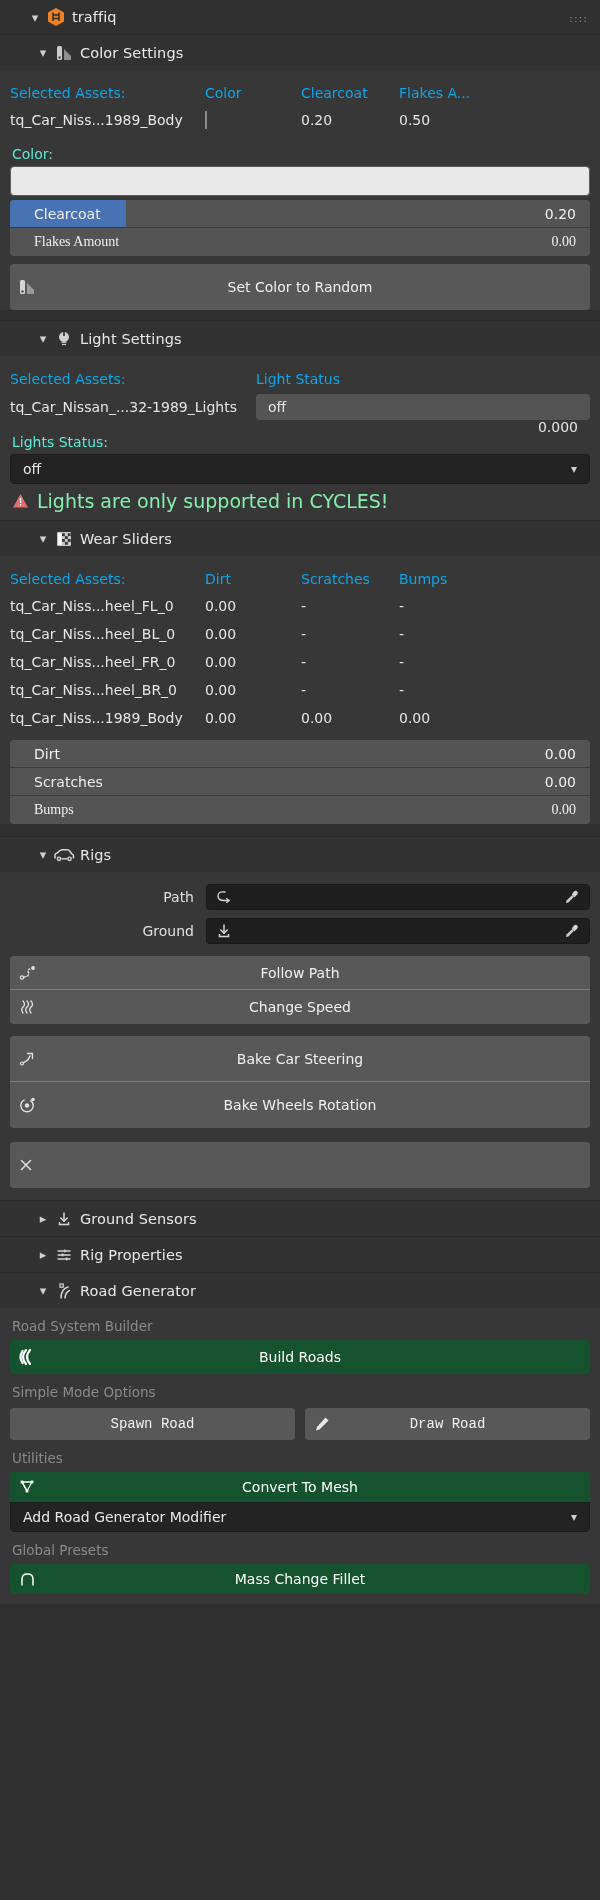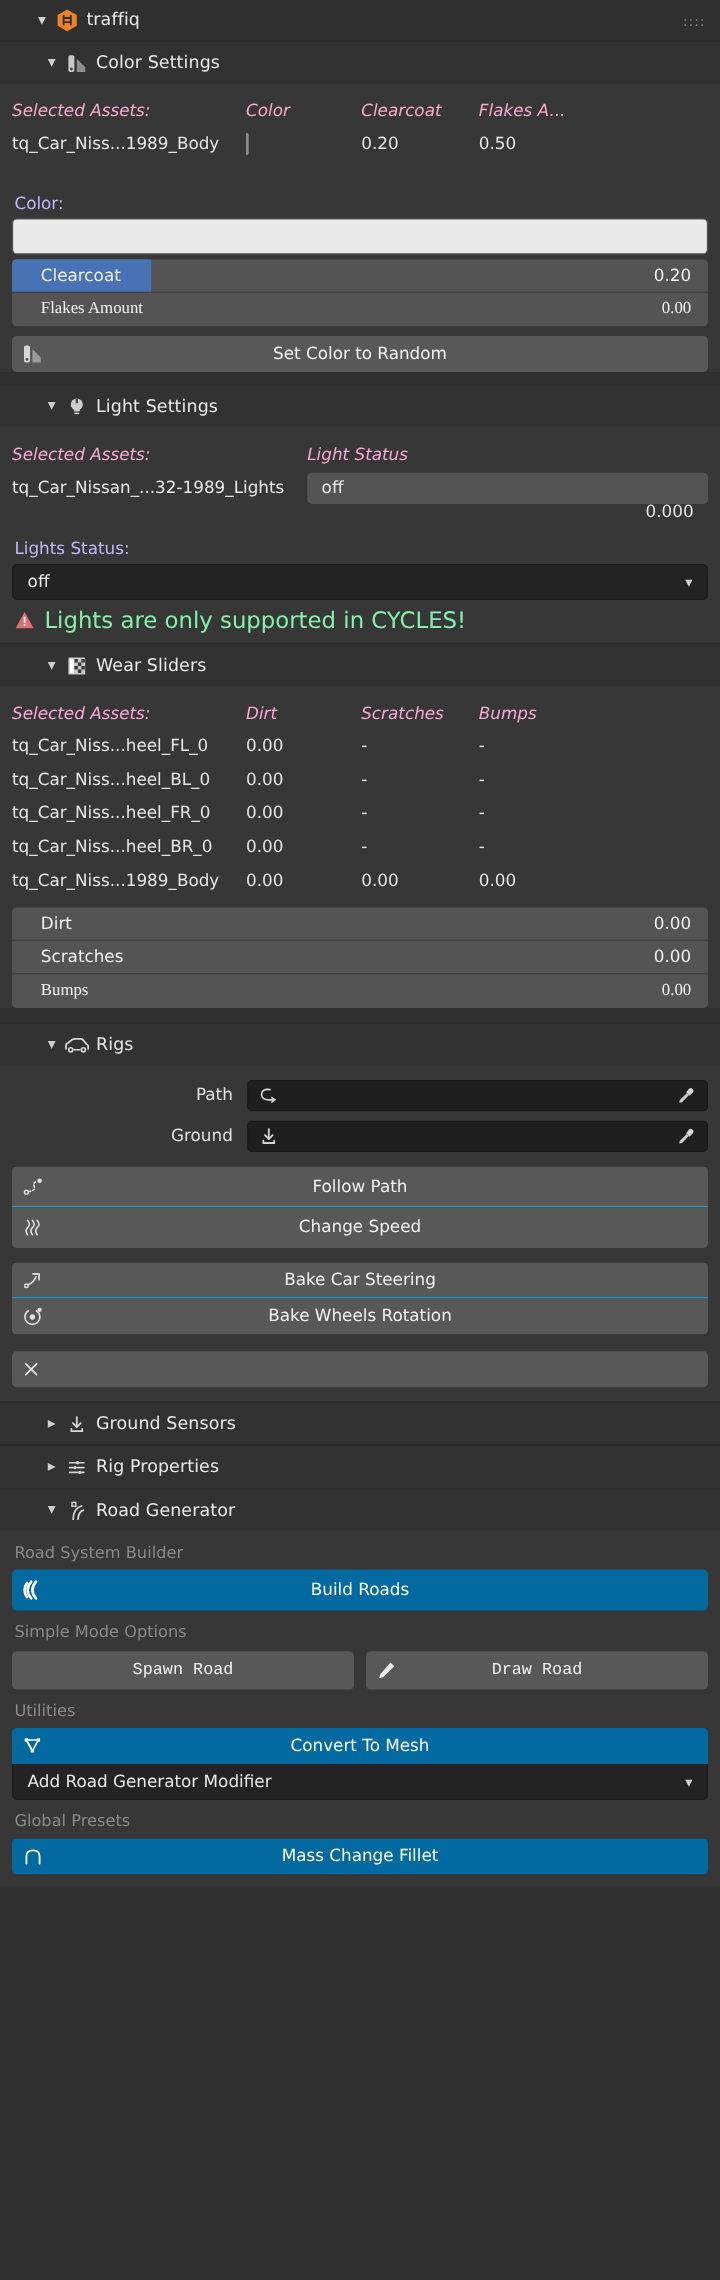--- a/index.html
+++ b/index.html
@@ -28,32 +28,32 @@
     width: 24px; height: 20px; margin-right: 4px;
     display: flex; align-items: center; justify-content: center;
   }
   .hdr .txt { font-size: 14.5px; color: #e8e8e8; letter-spacing: .1px; }
 
   .body { background: #373737; padding: 0 10px; }
 
   
   .tbl { padding: 10px 0 4px 0; }
   .trow { display: flex; align-items: center; height: 28px; font-size: 14px; }
-  .trow.head { color: #f9a8d4; height: 26px; font-style: italic; }
+  .trow.head { color: #0ea5e9; height: 26px; }
   .c-asset { width: 195px; white-space: nowrap; overflow: hidden; }
   .c-a { width: 96px; }
   .c-b { width: 98px; }
   .c-c { width: 90px; }
   .swatch {
     width: 84px; height: 22px; background: #a3a3a3;
     border-radius: 3px; border: 1px solid #8d8d8d;
   }
 
   
-  .lbl { font-size: 14px; color: #c4b5fd; margin: 24px 0 4px 2px; }
+  .lbl { font-size: 14px; color: #5eead4; margin: 8px 0 4px 2px; }
   .colorbar {
     height: 30px; background: #e9e9e9; border-radius: 4px; border: 1px solid #5a5a5a;
   }
   .sliders { margin-top: 4px; border-radius: 4px; overflow: hidden; }
   .slider {
     position: relative; height: 28px; background: #545454;
     border-bottom: 1px solid #3a3a3a;
     display: flex; align-items: center;
   }
   .slider:last-child { border-bottom: none; font-family: Liberation Serif, serif; }
@@ -61,27 +61,27 @@
     position: absolute; left: 0; top: 0; bottom: 0;
     background: #4772b3;
   }
   .slider .sl, .slider .sv {
     position: relative; font-size: 14px; color: #f0f0f0;
   }
   .slider .sl { padding-left: 24px; }
   .slider .sv { margin-left: auto; padding-right: 14px; }
 
   .bigbtn {
-    height: 30px; margin-top: 8px; background: #585858;
+    height: 46px; margin-top: 8px; background: #585858;
     border-radius: 4px; display: flex; align-items: center;
     position: relative; cursor: pointer;
   }
   .bigbtn .bico { position: absolute; left: 8px; display: flex; align-items: center; }
   .bigbtn .blab { flex: 1; text-align: center; font-size: 14px; color: #f0f0f0; }
-  .bigbtn.light { background: #0369a1; }
+  .bigbtn.light { background: #14532d; }
   .bigbtn.light .blab { color: #ffffff; }
 
   .valuefield {
     background: #545454; border-radius: 4px; height: 26px;
     display: flex; align-items: center; padding: 0 12px;
     font-size: 14px;
   }
   .valuefield .vv { margin-left: auto; margin-top: 40px; }
 
   .dropdown {

